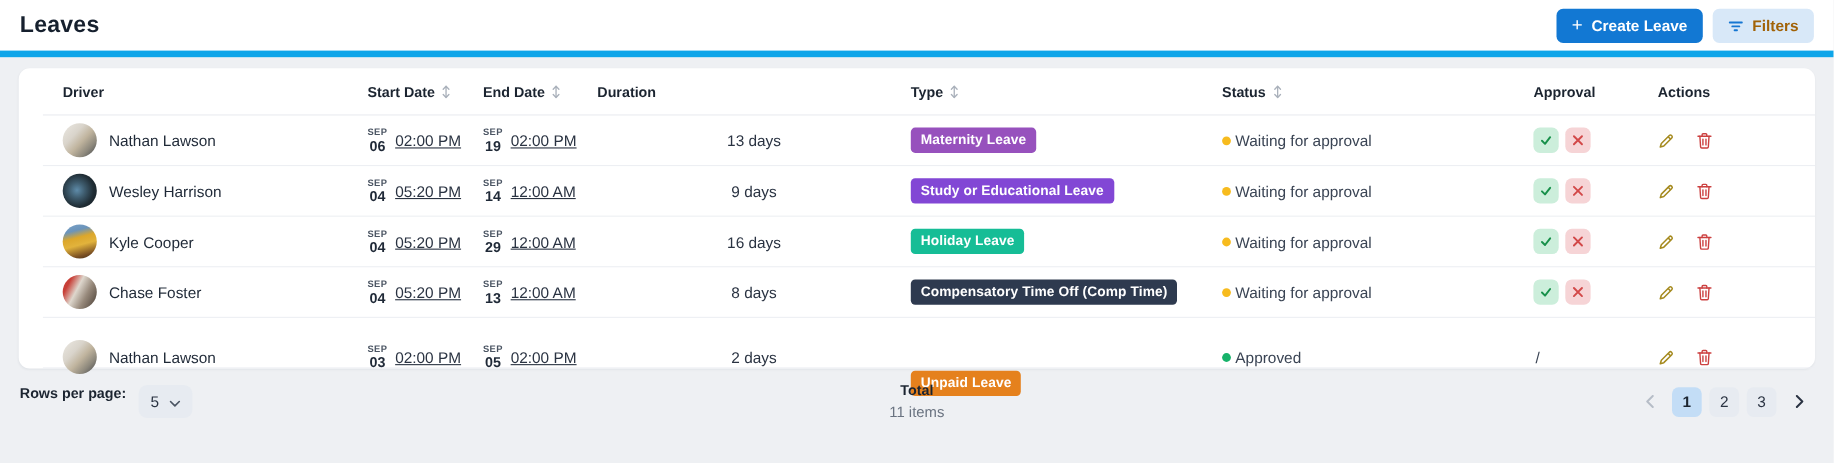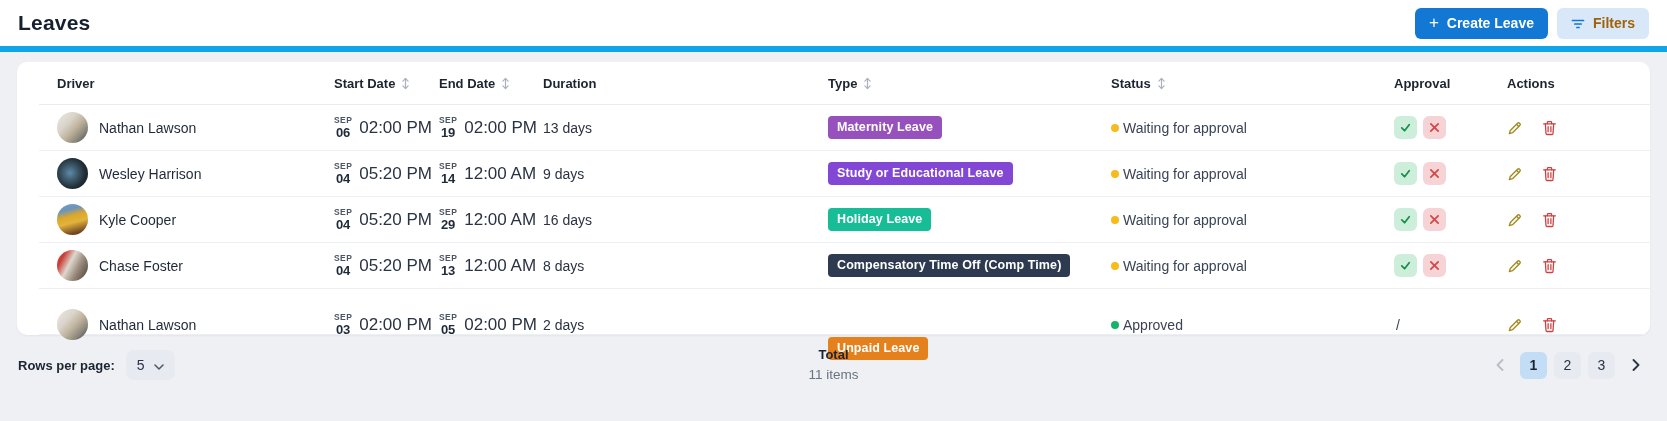--- a/index.html
+++ b/index.html
@@ -54,23 +54,23 @@
   .av-truck-white  { background: linear-gradient(133deg,#ece9e3 0%,#d9d4cb 34%,#c0b49e 55%,#8d887c 76%,#3d4147 100%); }
   .av-driver-dark  { background: radial-gradient(circle at 42% 48%, #5e8ba9 0%, #3e5b6d 30%, #202d35 62%, #12191e 100%); }
   .av-truck-yellow { background: linear-gradient(165deg,#7ba2c8 0%,#6b94bb 22%,#dca72b 40%,#e2b33c 58%,#7b5023 84%,#3f2a17 100%); }
   .av-truck-red    { background: linear-gradient(118deg,#c63a31 0%,#c84038 20%,#ded7cd 42%,#97897b 66%,#453a31 100%); }
   .driver-name { font-size: 14px; color: #1f2937; }
 
   .td-date { display: flex; align-items: center; gap: 7px; }
   .date-stack { display: flex; flex-direction: column; align-items: center; line-height: 1; }
   .date-mon { font-size: 8.5px; font-weight: 600; letter-spacing: .4px; color: #4b5563; margin-bottom: 1px; }
   .date-day { font-size: 13px; font-weight: 700; color: #1f2937; }
-  .date-time { font-size: 17px; color: #2a3342; }
-
-  .td-duration { font-size: 14px; color: #2a3342; }
+  .date-time { font-size: 14px; color: #2a3342; text-decoration: underline; }
+
+  .td-duration { font-size: 14px; color: #2a3342; text-align: center; }
 
   .badge {
     display: inline-block; padding: 4px 9px 5px; border-radius: 4px;
     color: #ffffff; font-size: 12.5px; font-weight: 700; letter-spacing: .1px;
     white-space: nowrap;
   }
   .td-status { display: flex; align-items: center; gap: 4px; }
   .status-dot { width: 8px; height: 8px; border-radius: 50%; flex: 0 0 8px; }
   .status-label { font-size: 14px; color: #3a4454; }
 
@@ -84,21 +84,21 @@
   .appr-slash { font-size: 14px; color: #3a4454; padding-left: 2px; }
 
   .td-actions { display: flex; align-items: center; gap: 19px; padding-left: 7px; }
   .action-btn { background: none; border: none; cursor: pointer; padding: 0; display: inline-flex; }
 
   
   .footer {
     position: relative; display: flex; align-items: center; justify-content: space-between;
     padding: 15px 18px 0;
   }
-  .rpp { display: flex; align-items: center; gap: 11px; }
+  .rpp { display: flex; align-items: flex-start; gap: 11px; }
   .rpp-label { font-size: 13px; font-weight: 700; color: #1b2430; }
   .rpp-select {
     height: 30px; background: #e7ebf1; border: none; border-radius: 8px;
     display: inline-flex; align-items: center; gap: 9px; padding: 0 11px; cursor: pointer;
     font-size: 14px; color: #2a3342; font-family: inherit;
   }
   .total-block {
     position: absolute; left: 50%; transform: translateX(-50%);
     text-align: center; line-height: 1.45;
   }

